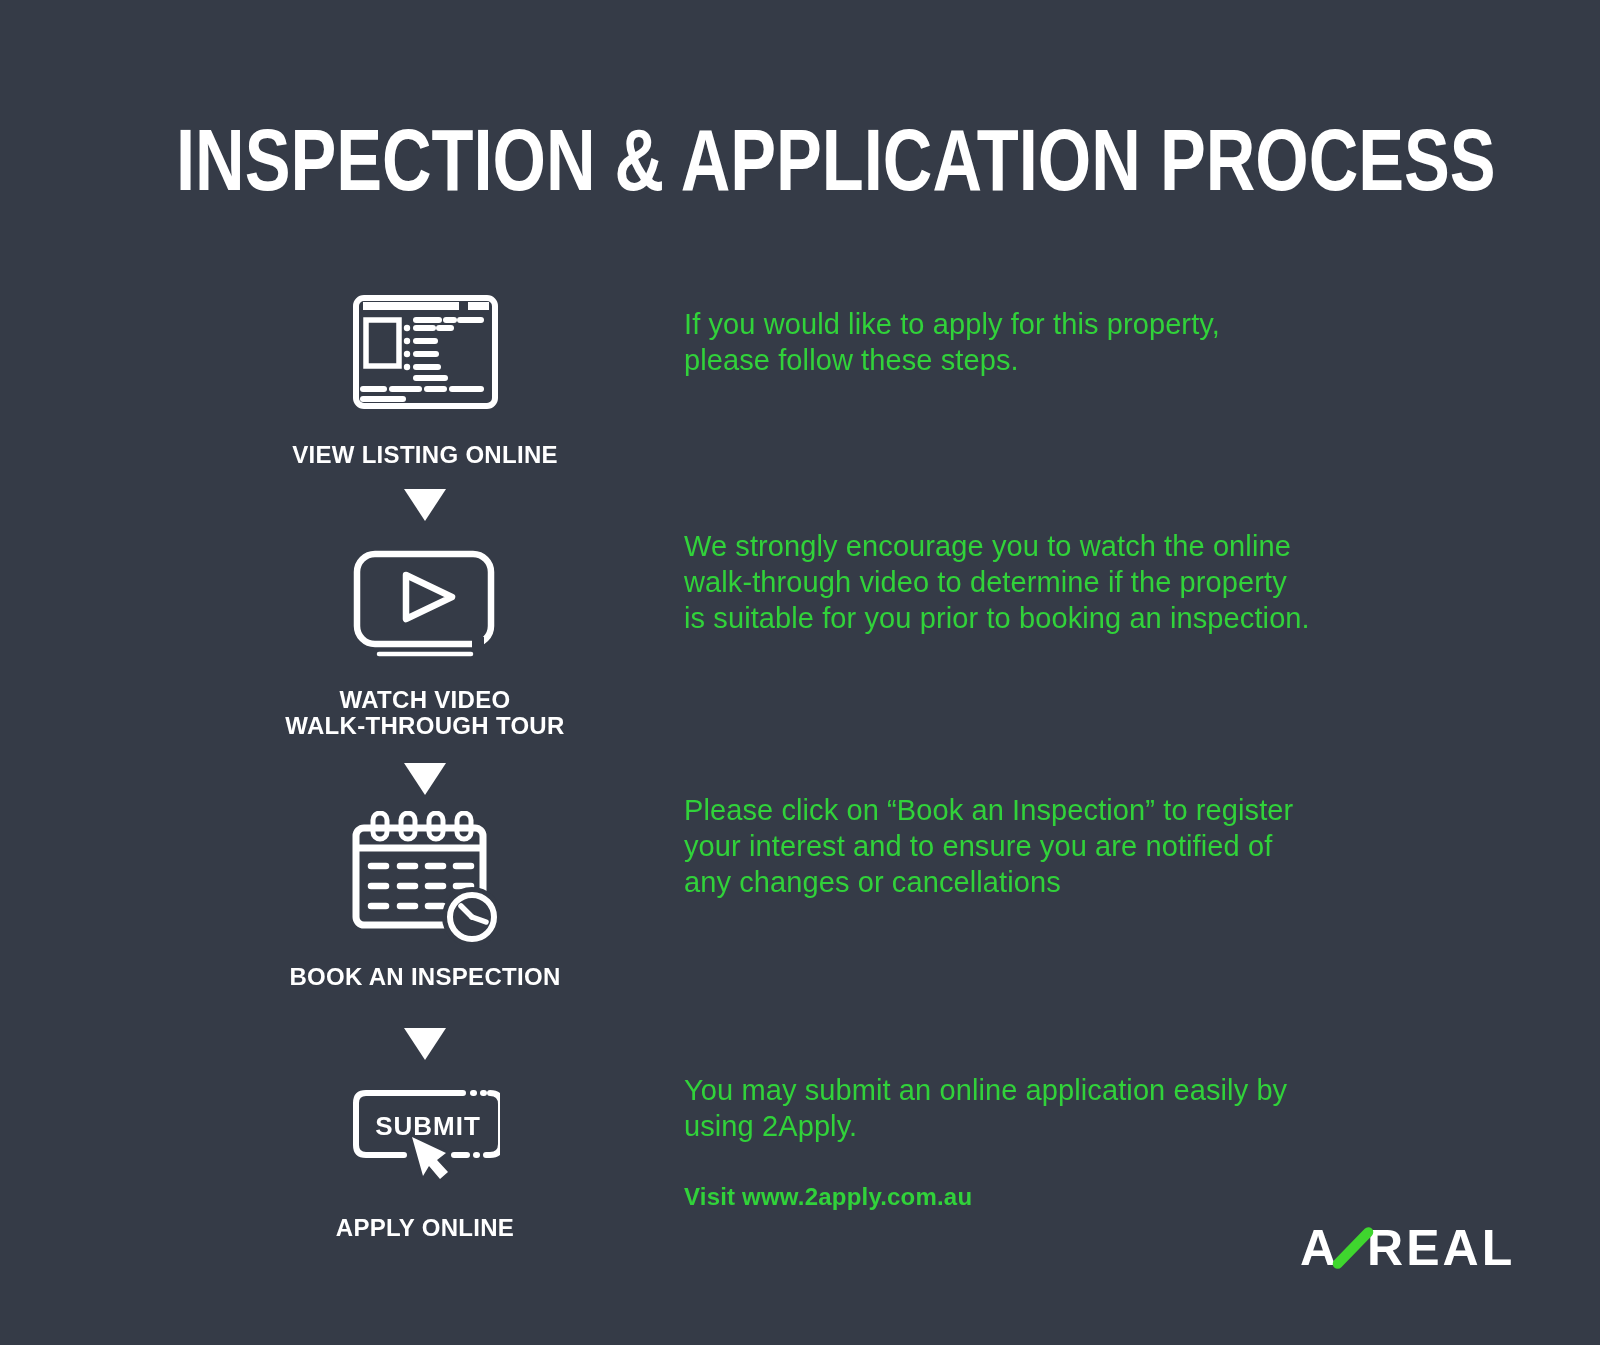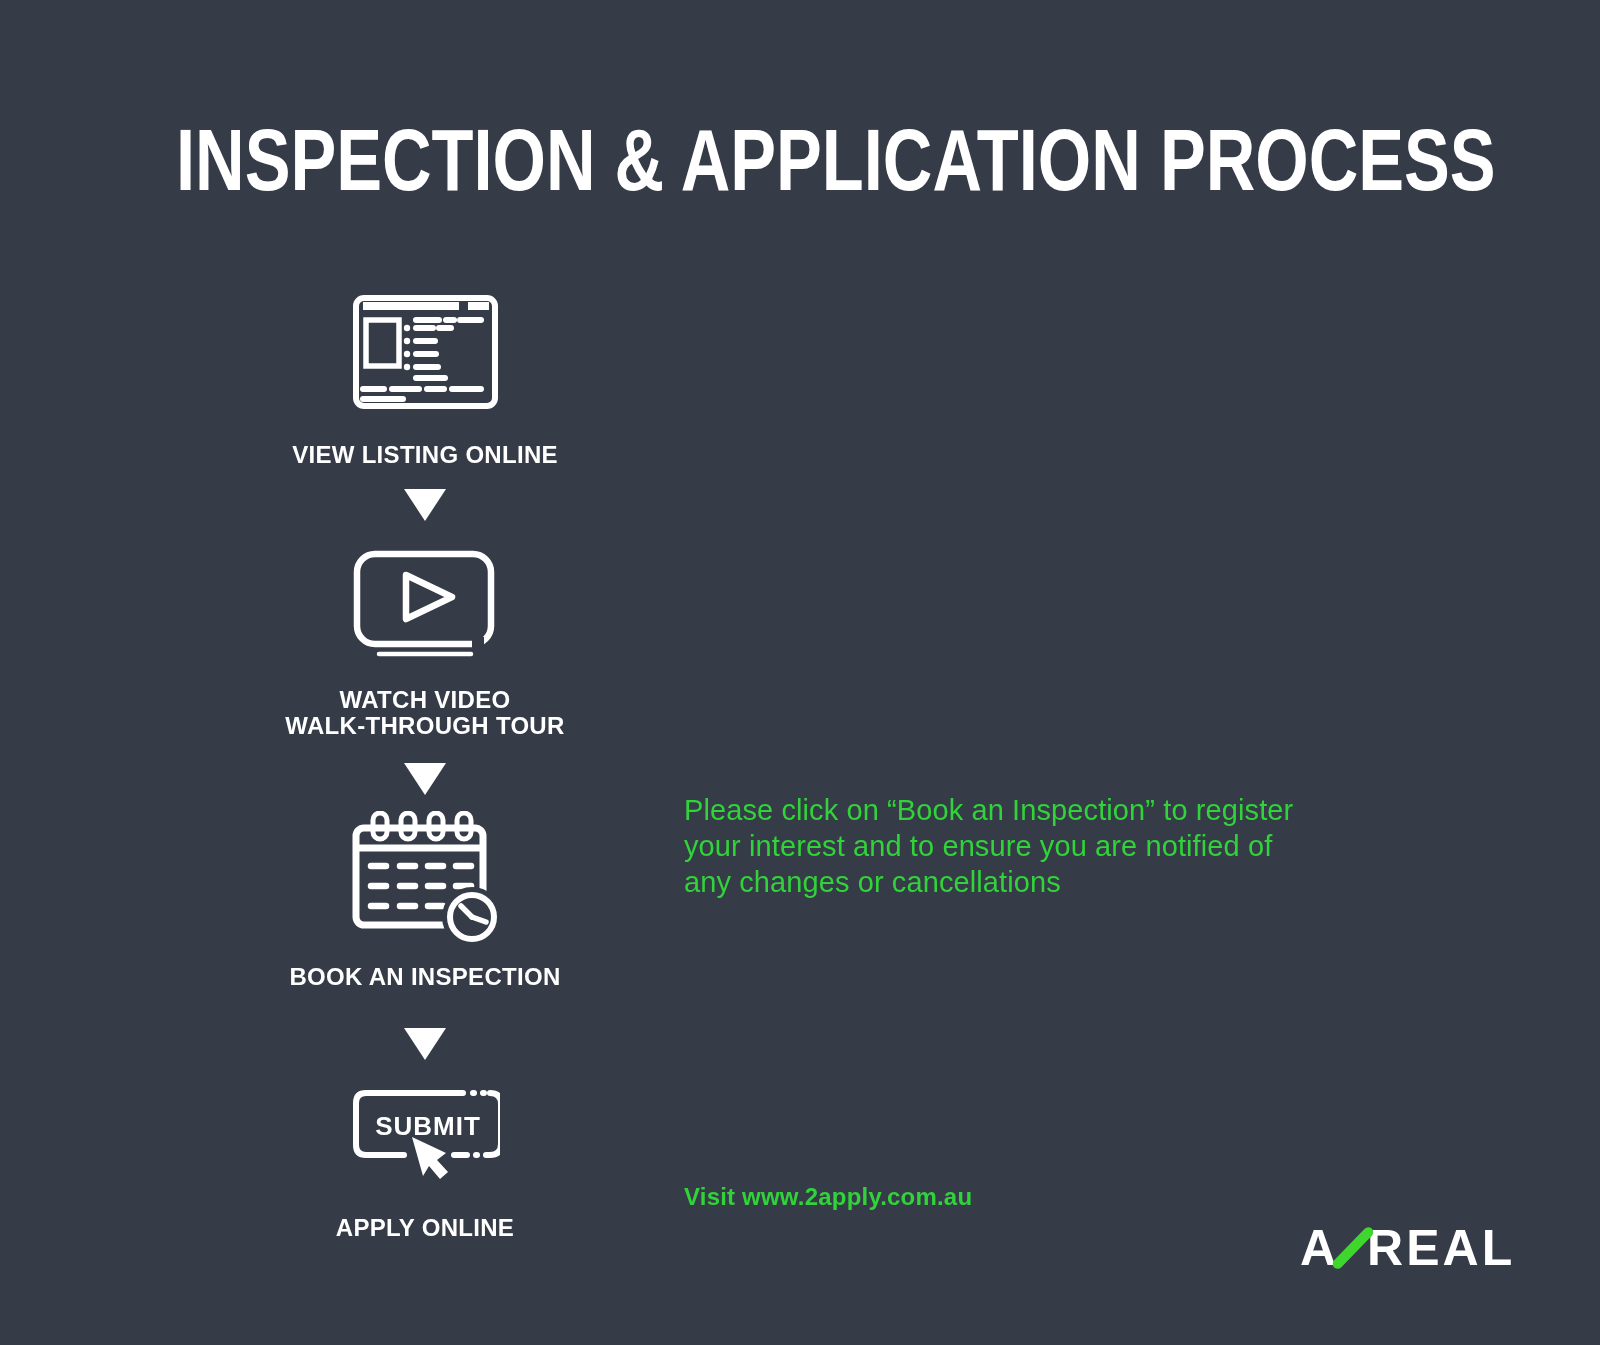--- a/index.html
+++ b/index.html
@@ -141,23 +141,30 @@
         <path d="M140,3 Q151,3 151,14 L151,54 Q151,65 140,65 L136,65"></path>
         <path d="M126,65 L127,65"></path>
         <path d="M104,65 L117,65"></path>
       </g>
       <text x="78" y="45" text-anchor="middle" fill="#ffffff" font-family="Liberation Sans, sans-serif" font-size="26" font-weight="bold" letter-spacing="1">SUBMIT</text>
       <path d="M62,47 L73,86 L79,76 L90,89 L98,82 L87,70 L96,63 Z" fill="#ffffff" stroke="#353b47" stroke-width="5" stroke-linejoin="round" style="paint-order:stroke"></path>
     </svg>
     <div class="step-label" style="margin-top:30px">APPLY ONLINE</div>
   </div>
 
+  <div class="desc" id="desc-0">If you would like to apply for this property,
+please follow these steps.</div>
+  <div class="desc" id="desc-1">We strongly encourage you to watch the online
+walk-through video to determine if the property
+is suitable for you prior to booking an inspection.</div>
   <div class="desc" id="desc-2">Please click on “Book an Inspection” to register
 your interest and to ensure you are notified of
 any changes or cancellations</div>
+  <div class="desc" id="desc-3">You may submit an online application easily by
+using 2Apply.</div>
 
   <div class="visit">Visit www.2apply.com.au</div>
 
   <div class="logo">
     <span>A</span>
     <span class="logo-slash"></span>
     <span>REAL</span>
   </div>
 
 </div>

